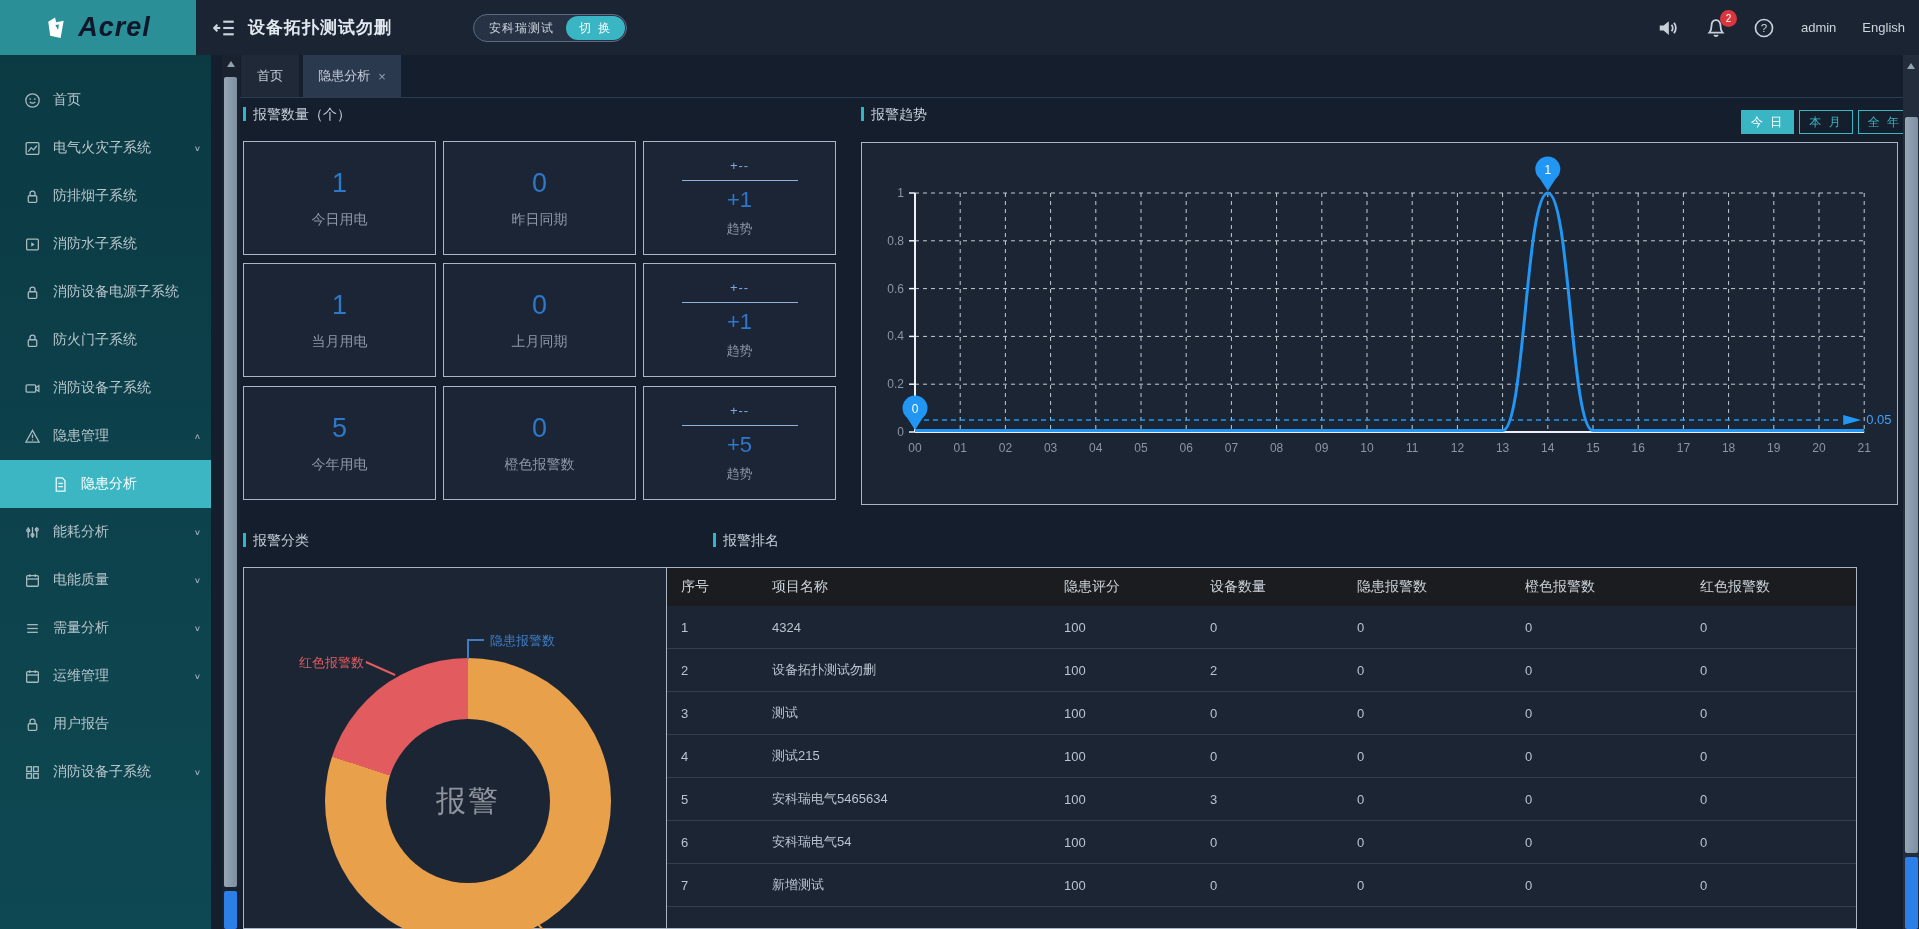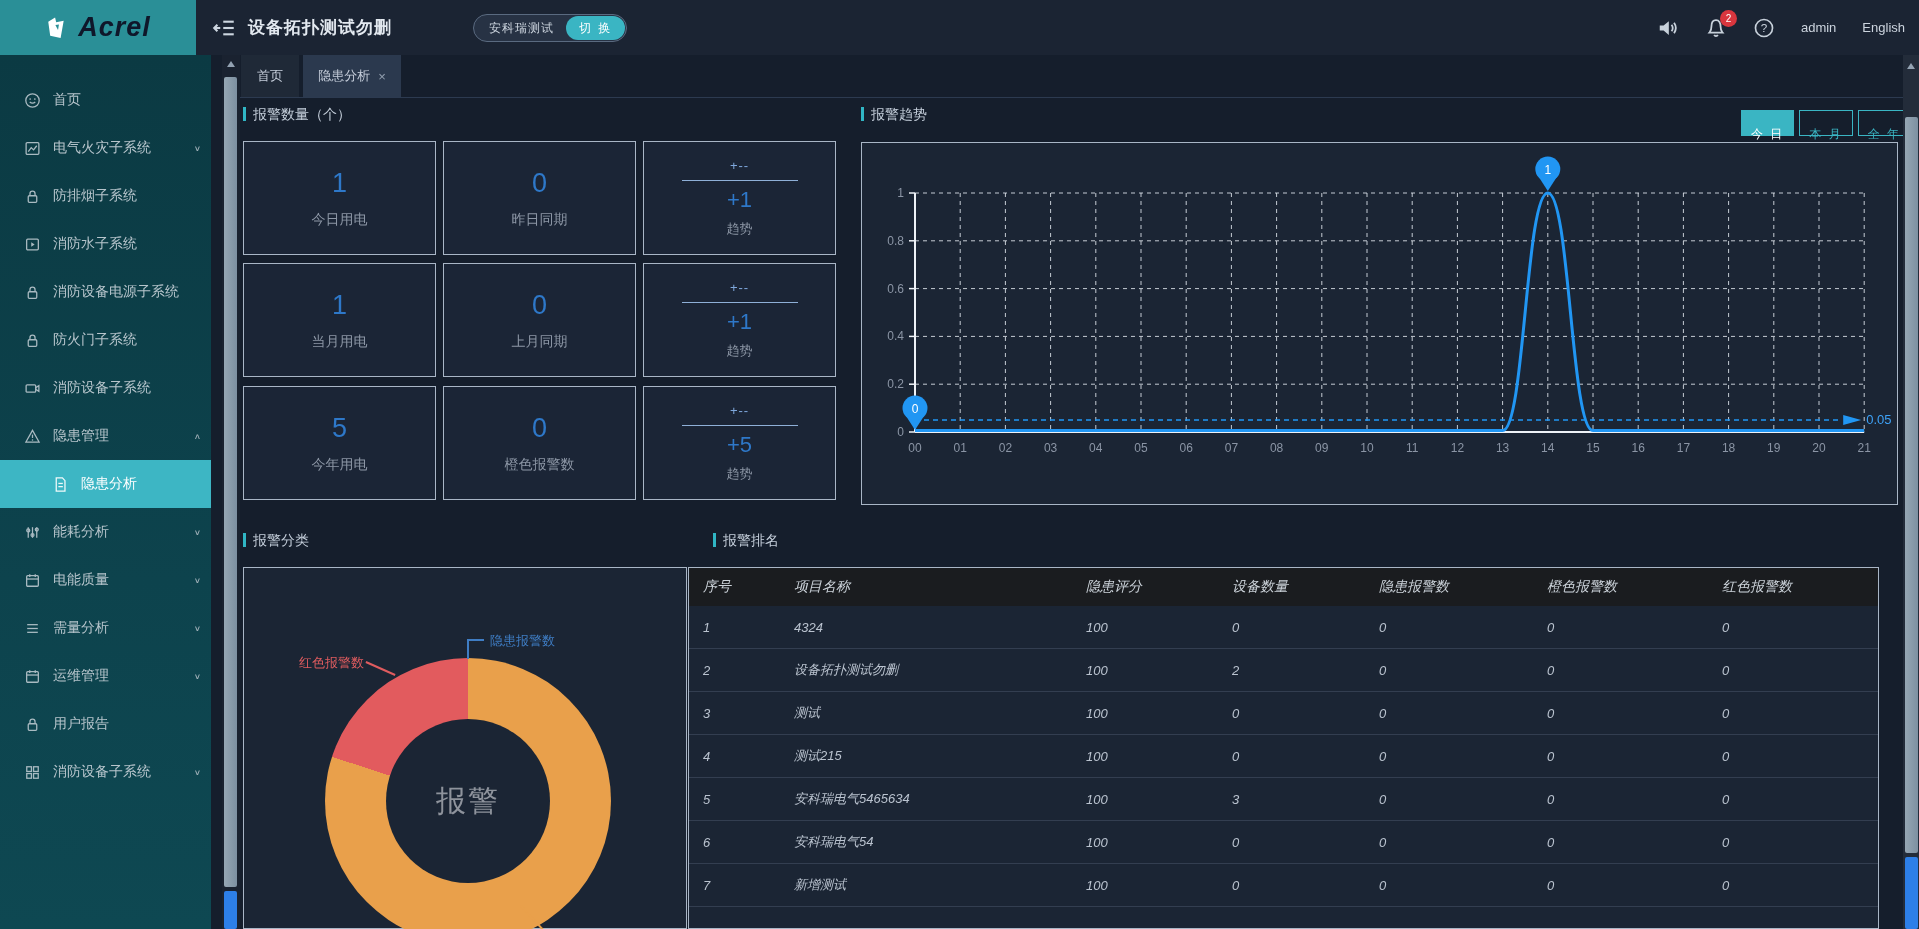--- a/index.html
+++ b/index.html
@@ -61,21 +61,21 @@
           display:flex; flex-direction:column; align-items:center; justify-content:center; }
   .card .num { color:#2e78c9; font-size:27px; margin-bottom:12px; }
   .card .lab { color:#8d97a6; font-size:14px; }
   .card .t-top { color:#7fa8dc; font-size:13px; letter-spacing:1px; }
   .card .t-line { width:116px; height:1px; background:#8fb0d8; margin:7px 0 6px 0; }
   .card .t-mid { color:#2e78c9; font-size:22px; }
   .card .t-lab { color:#8d97a6; font-size:13px; margin-top:7px; }
   
   .panel { position:absolute; background:#1b2534; border:1px solid #a9b6c6; }
   .range-btns { position:absolute; left:1741px; top:110px; display:flex; gap:5px; z-index:6; }
-  .rbtn { height:24px; padding:12px 9px; font-size:12px; letter-spacing:2px; border:1px solid #3ab5c3;
+  .rbtn { height:24px; padding:0 9px; font-size:12px; letter-spacing:2px; border:1px solid #3ab5c3;
           background:transparent; color:#3ab5c3; cursor:pointer; line-height:22px; }
   .rbtn.active { background:#3ab5c3; color:#fff; }
   
   .donut-ring { position:absolute; border-radius:50%; }
   .donut-hole { position:absolute; border-radius:50%; background:#1b2534; display:flex; align-items:center; justify-content:center; }
   .donut-center { color:#8e939c; font-size:30px; letter-spacing:2px; }
   .pie-label { position:absolute; font-size:13px; white-space:nowrap; }
   .pie-line { position:absolute; transform-origin:left center; }
   
   .rank-head { position:absolute; left:0; top:0; width:100%; height:38px; background:#1a1c1f; }
@@ -424,21 +424,21 @@
         <span class="donut-center">报警</span>
       </div>
       <span class="pie-line" style="left:223px;top:71px;width:1.5px;height:20px;background:#3f7dc4;"></span>
       <span class="pie-line" style="left:223px;top:71px;width:17px;height:1.5px;background:#3f7dc4;"></span>
       <span class="pie-label" style="left:246px;top:64px;color:#3f7dc4;">隐患报警数</span>
       <span class="pie-label" style="left:55px;top:86px;color:#e05c5f;">红色报警数</span>
       <span class="pie-line" style="left:122px;top:93px;width:32px;height:1.5px;background:#e05c5f;transform:rotate(24deg);"></span>
       <span class="pie-line" style="left:277px;top:337px;width:34px;height:1.5px;background:#e9a04b;transform:rotate(47deg);"></span>
     </div>
 
-  <div class="panel" style="left:688px; top:567px; width:1191px; height:362px; overflow:hidden;font-style:italic;" id="rankpanel">
+  <div class="panel" style="left:666px; top:567px; width:1191px; height:362px; overflow:hidden;" id="rankpanel">
       <div class="rank-head">
         <span class="c" style="left: 14px;">序号</span>
         <span class="c" style="left: 105px;">项目名称</span>
         <span class="c" style="left: 397px;">隐患评分</span>
         <span class="c" style="left: 543px;">设备数量</span>
         <span class="c" style="left: 690px;">隐患报警数</span>
         <span class="c" style="left: 858px;">橙色报警数</span>
         <span class="c" style="left: 1033px;">红色报警数</span>
       </div>
       <div class="rank-row" style="top: 38px;">

